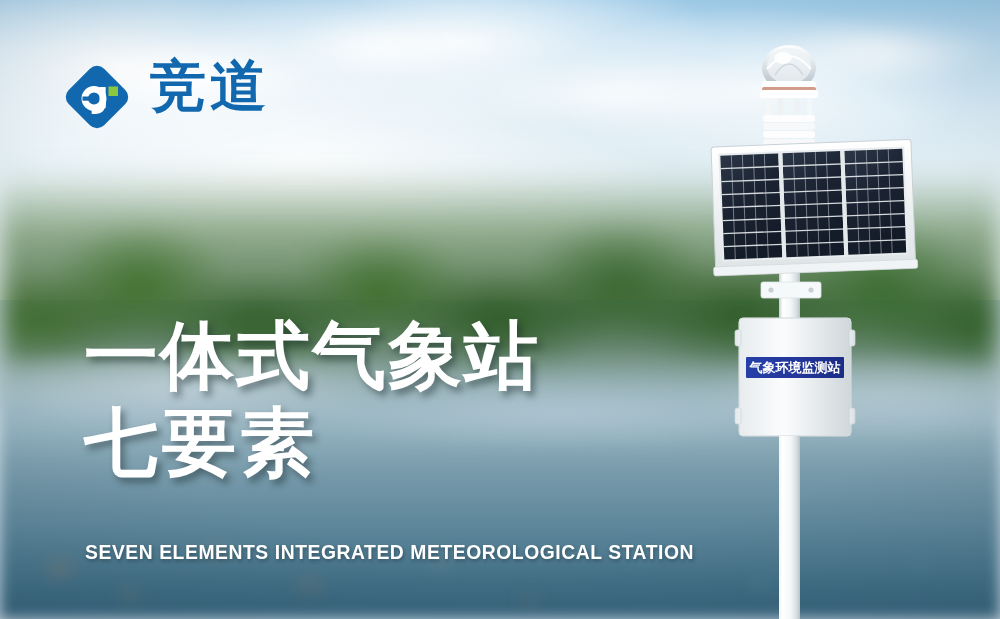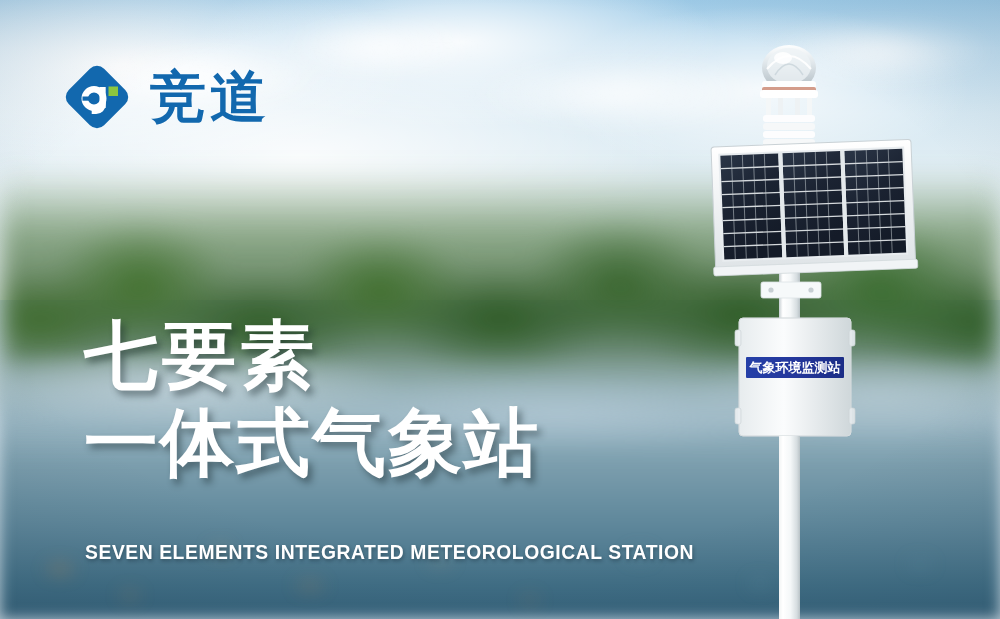--- a/index.html
+++ b/index.html
@@ -93,21 +93,21 @@
     inset: 0;
     background: radial-gradient(ellipse 90% 80% at 50% 45%, rgba(0,0,0,0) 55%, rgba(20,40,55,0.16) 100%);
     pointer-events: none;
   }
 
   
   .logo {
     position: absolute;
     left: 58px; top: 58px;
     display: flex;
-    align-items: center;
+    align-items: flex-start;
     gap: 14px;
   }
   .logo-mark {
     width: 78px; height: 78px;
     position: relative;
     flex: 0 0 auto;
   }
   .logo-text {
     font-size: 56px;
     font-weight: bold;
@@ -182,22 +182,22 @@
         <rect x="41.5" y="29" width="6.2" height="21" fill="#ffffff"></rect>
         <path d="M47.7 44 v2.5 a9.5 9.5 0 0 1 -9.5 9.5 h-4.5 v-6 h4.2 a3.8 3.8 0 0 0 3.6 -3.8 V44 Z" fill="#ffffff"></path>
 
         <rect x="50.5" y="28.5" width="9.5" height="9.5" fill="#8cc63f"></rect>
       </svg>
     </div>
     <div class="logo-text">竞道</div>
   </div>
 
   <div class="headline">
+    <div class="headline-line l2">一体式气象站</div>
     <div class="headline-line l1">七要素</div>
-    <div class="headline-line l2">一体式气象站</div>
   </div>
   <div class="subtitle">SEVEN ELEMENTS INTEGRATED METEOROLOGICAL STATION</div>
 
   <div class="station">
     <svg width="260" height="584" viewBox="0 0 260 584" aria-hidden="true">
       <defs>
         <linearGradient id="poleGrad" x1="0" y1="0" x2="1" y2="0">
           <stop offset="0%" stop-color="#c6ced2"></stop>
           <stop offset="18%" stop-color="#ffffff"></stop>
           <stop offset="55%" stop-color="#f4f7f8"></stop>

